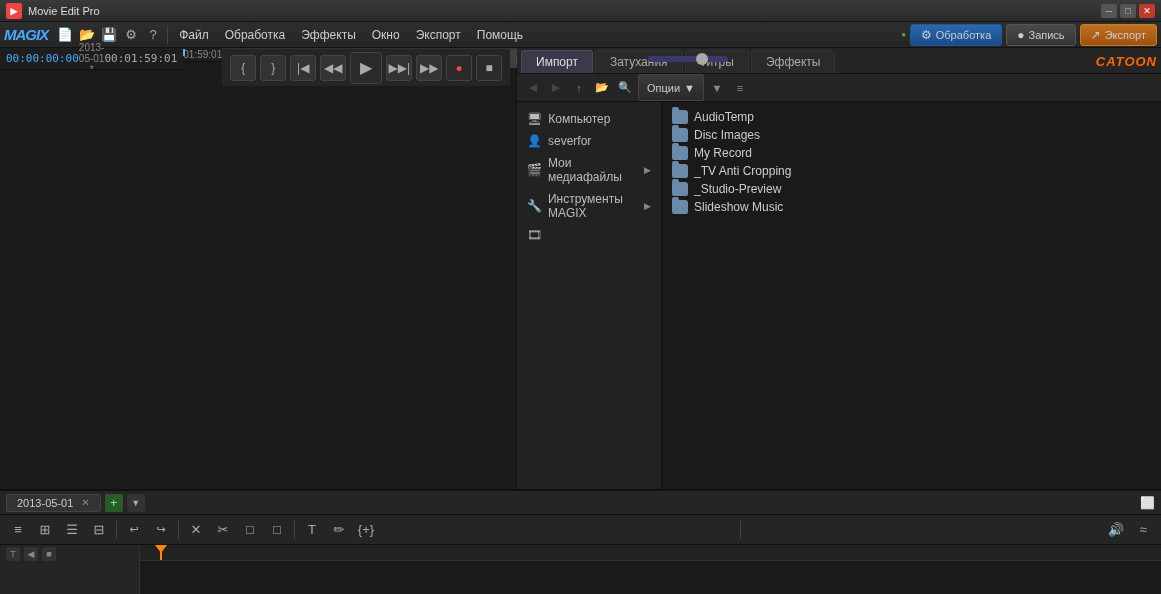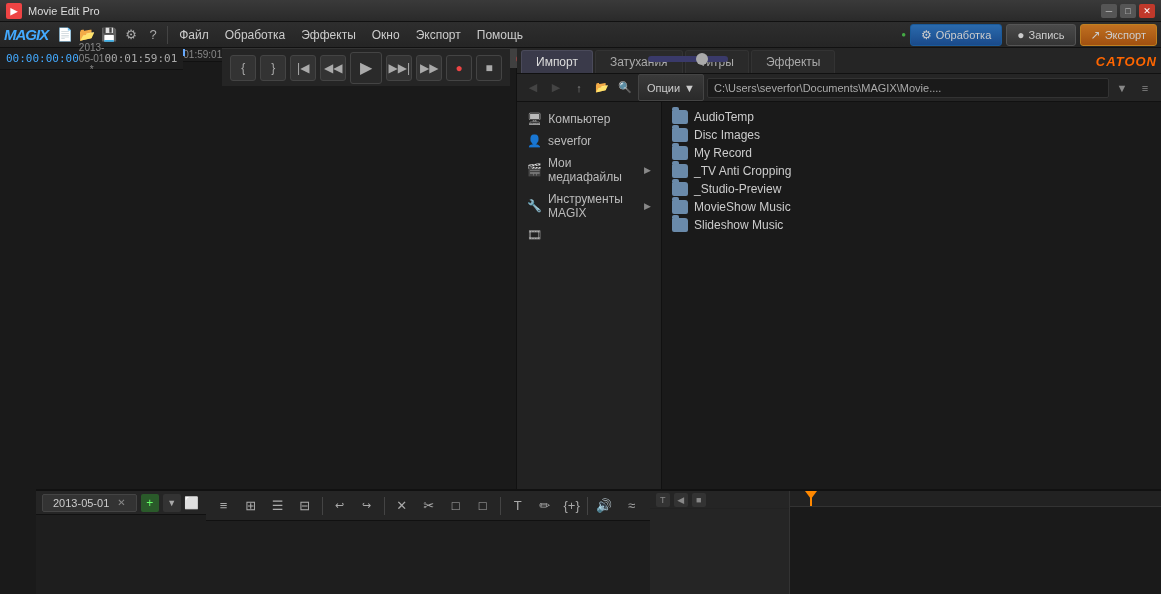--- a/index.html
+++ b/index.html
@@ -389,22 +389,21 @@
       background: #6a8aaa;
       border-radius: 2px 2px 0 0;
     }
 
     
     #timeline-area {
       height: 105px;
       background: #1e1e1e;
       border-top: 2px solid #111;
       display: flex;
-      flex-direction: row;
-      margin-left: 36px;
+      flex-direction: column;
     }
 
     
     #timeline-header {
       height: 24px;
       background: #252525;
       display: flex;
       align-items: center;
       padding: 0 6px;
       gap: 4px;
@@ -688,23 +687,20 @@
     <div id="browser-toolbar">
       <div class="nav-btn disabled">◀</div>
       <div class="nav-btn disabled">▶</div>
       <div class="nav-btn">↑</div>
       <div class="nav-btn">📂</div>
       <div class="nav-btn">🔍</div>
       <div class="options-btn">
         <span>Опции</span>
         <span>▼</span>
       </div>
-      <div class="path-display">
-        <span>C:\Users\severfor\Documents\MAGIX\Movie....</span>
-      </div>
       <div class="nav-btn">▼</div>
       <div class="nav-btn">≡</div>
     </div>
 
     <div id="browser-content">
 
       <div id="nav-panel">
         <div class="nav-item">
           <span>🖥</span>
           <span>Компьютер</span>
@@ -741,24 +737,20 @@
           <div class="folder-icon"></div>
           <span>My Record</span>
         </div>
         <div class="file-item">
           <div class="folder-icon"></div>
           <span>_TV Anti Cropping</span>
         </div>
         <div class="file-item">
           <div class="folder-icon"></div>
           <span>_Studio-Preview</span>
-        </div>
-        <div class="file-item">
-          <div class="folder-icon"></div>
-          <span>MovieShow Music</span>
         </div>
         <div class="file-item">
           <div class="folder-icon"></div>
           <span>Slideshow Music</span>
         </div>
       </div>
     </div>
   </div>
 </div>
 

